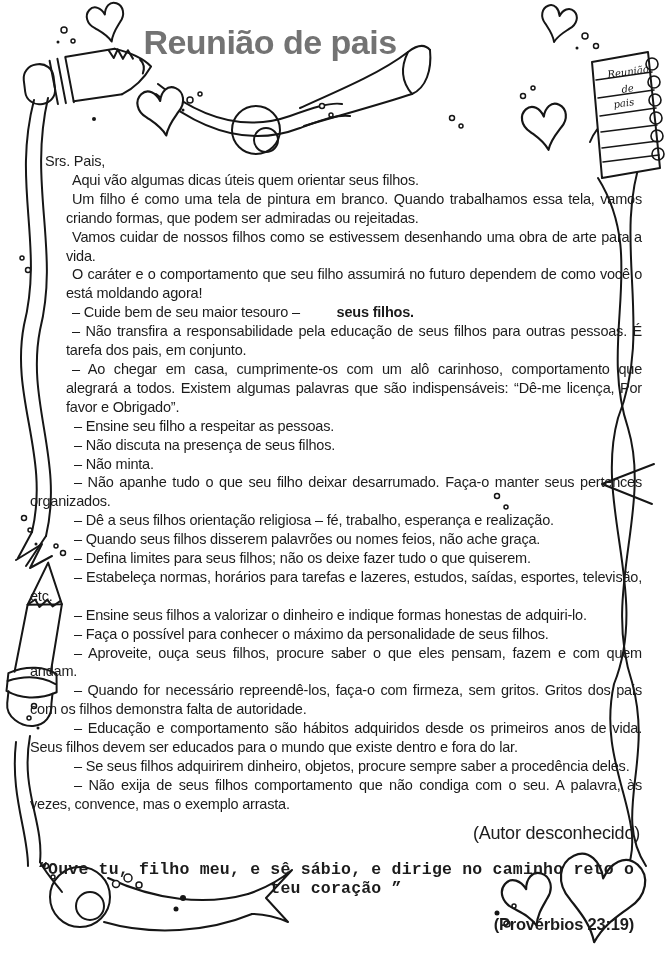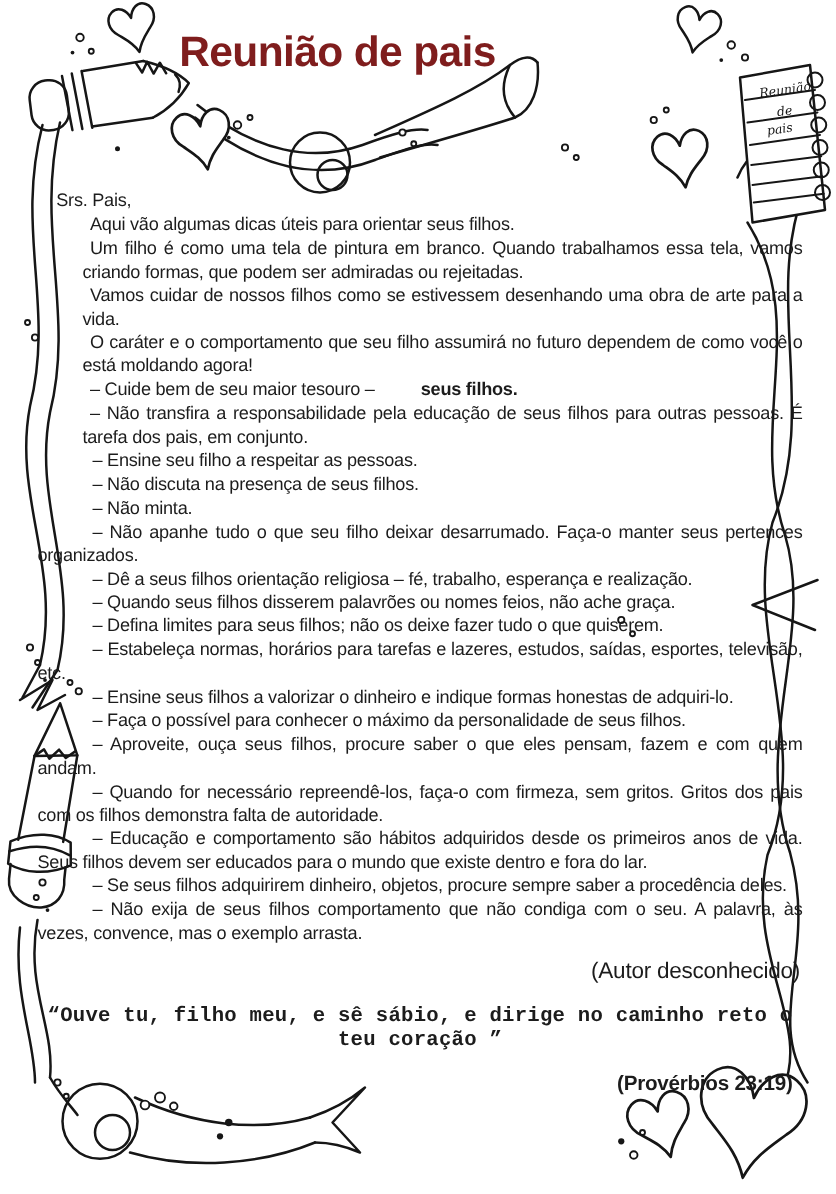--- a/index.html
+++ b/index.html
@@ -7,21 +7,21 @@
     width:669px; height:955px;
     background:#ffffff;
     font-family:"Liberation Sans", sans-serif;
     color:#1c1c1c;
   }
   .page { position:relative; width:669px; height:955px; background:#ffffff; overflow:hidden; }
   .deco-svg { position:absolute; left:0; top:0; z-index:0; }
   .title {
     position:absolute; top:0; left:0; width:540px;
     text-align:center; font-size:34px; font-weight:bold;
-    letter-spacing:-0.5px; color:#7f1d1d; z-index:2;
+    letter-spacing:-0.5px; color:#737373; z-index:2;
   }
   .letter {
     position:absolute; left:30px; top:152px; width:612px; z-index:1;
     font-size:14.5px; line-height:18.9px; letter-spacing:-0.2px;
   }
   .para { margin:0; text-align:justify; }
   .p-salute { text-indent:15px; text-align:left; }
   .p-intro  { text-indent:42px; text-align:left; }
   .p-main   { text-indent:6px;padding-left:36px; }
   .p-sub    { text-indent:44px; }
@@ -162,26 +162,27 @@
           <circle cx="507" cy="924" r="3"></circle>
           <circle cx="514" cy="906" r="2"></circle>
       </g>
     </g>
   </svg>
 
   <h1 class="title">Reunião de pais</h1>
 
   <div class="letter">
     <p class="para p-salute">Srs. Pais,</p>
-    <p class="para p-intro">Aqui vão algumas dicas úteis para orientar seus filhos.</p>
+    <p class="para p-intro">Aqui vão algumas dicas úteis quem orientar seus filhos.</p>
     <p class="para p-main">Um filho é como uma tela de pintura em branco. Quando trabalhamos essa tela, vamos criando formas, que podem ser admiradas ou rejeitadas.</p>
     <p class="para p-main">Vamos cuidar de nossos filhos como se estivessem desenhando uma obra de arte para a vida.</p>
     <p class="para p-main">O caráter e o comportamento que seu filho assumirá no futuro dependem de como você o está moldando agora!</p>
     <p class="para p-main"><span>– Cuide bem de seu maior tesouro – </span><span class="b">seus filhos.</span></p>
     <p class="para p-main">– Não transfira a responsabilidade pela educação de seus filhos para outras pessoas. É tarefa dos pais, em conjunto.</p>
+    <p class="para p-main">– Ao chegar em casa, cumprimente-os com um alô carinhoso, comportamento que alegrará a todos. Existem algumas palavras que são indispensáveis: “Dê-me licença, Por favor e Obrigado”.</p>
     <p class="para p-sub">– Ensine seu filho a respeitar as pessoas.</p>
     <p class="para p-sub">– Não discuta na presença de seus filhos.</p>
     <p class="para p-sub">– Não minta.</p>
     <p class="para p-sub">– Não apanhe tudo o que seu filho deixar desarrumado. Faça-o manter seus pertences organizados.</p>
     <p class="para p-sub">– Dê a seus filhos orientação religiosa – fé, trabalho, esperança e realização.</p>
     <p class="para p-sub">– Quando seus filhos disserem palavrões ou nomes feios, não ache graça.</p>
     <p class="para p-sub">– Defina limites para seus filhos; não os deixe fazer tudo o que quiserem.</p>
     <p class="para p-sub">– Estabeleça normas, horários para tarefas e lazeres, estudos, saídas, esportes, televisão, etc.</p>
     <p class="para p-sub">– Ensine seus filhos a valorizar o dinheiro e indique formas honestas de adquiri-lo.</p>
     <p class="para p-sub">– Faça o possível para conhecer o máximo da personalidade de seus filhos.</p>

